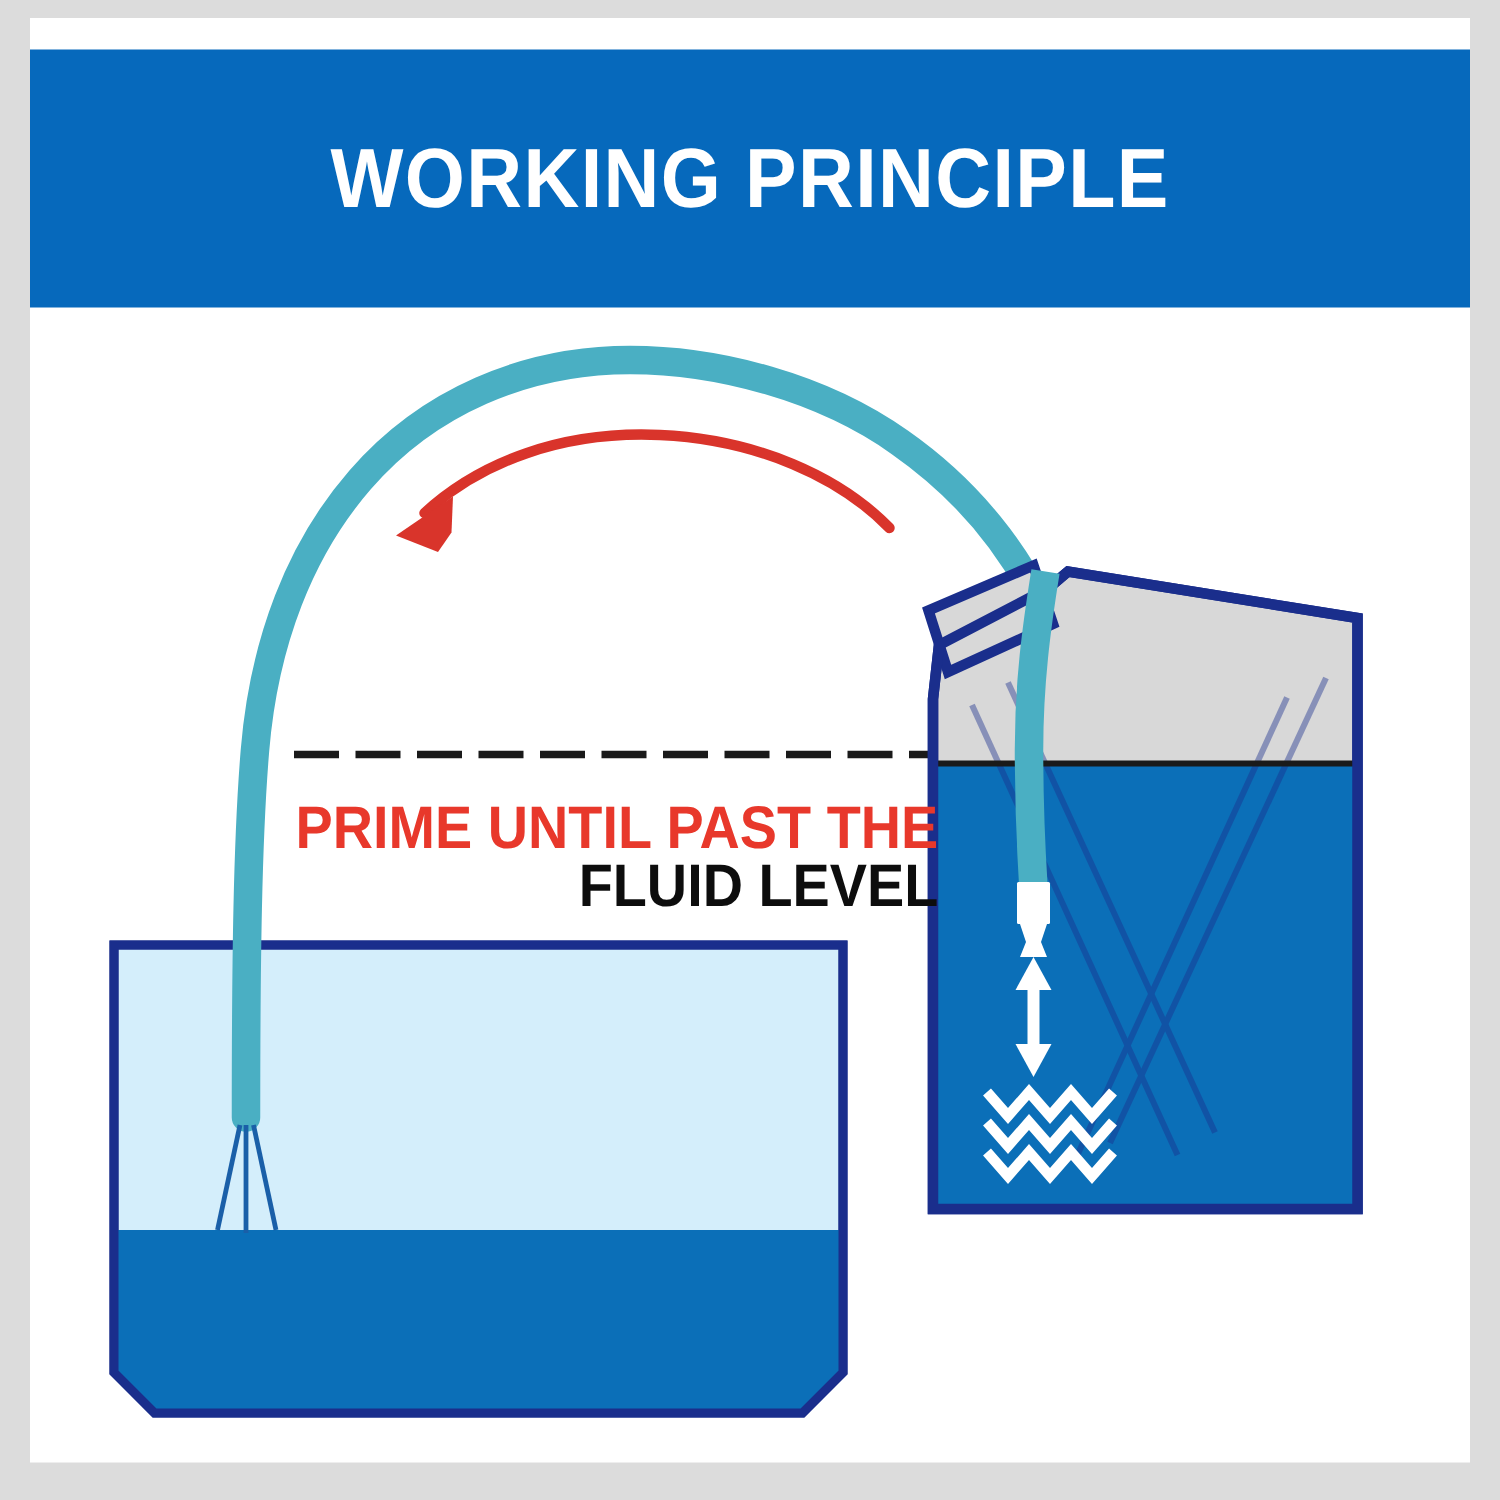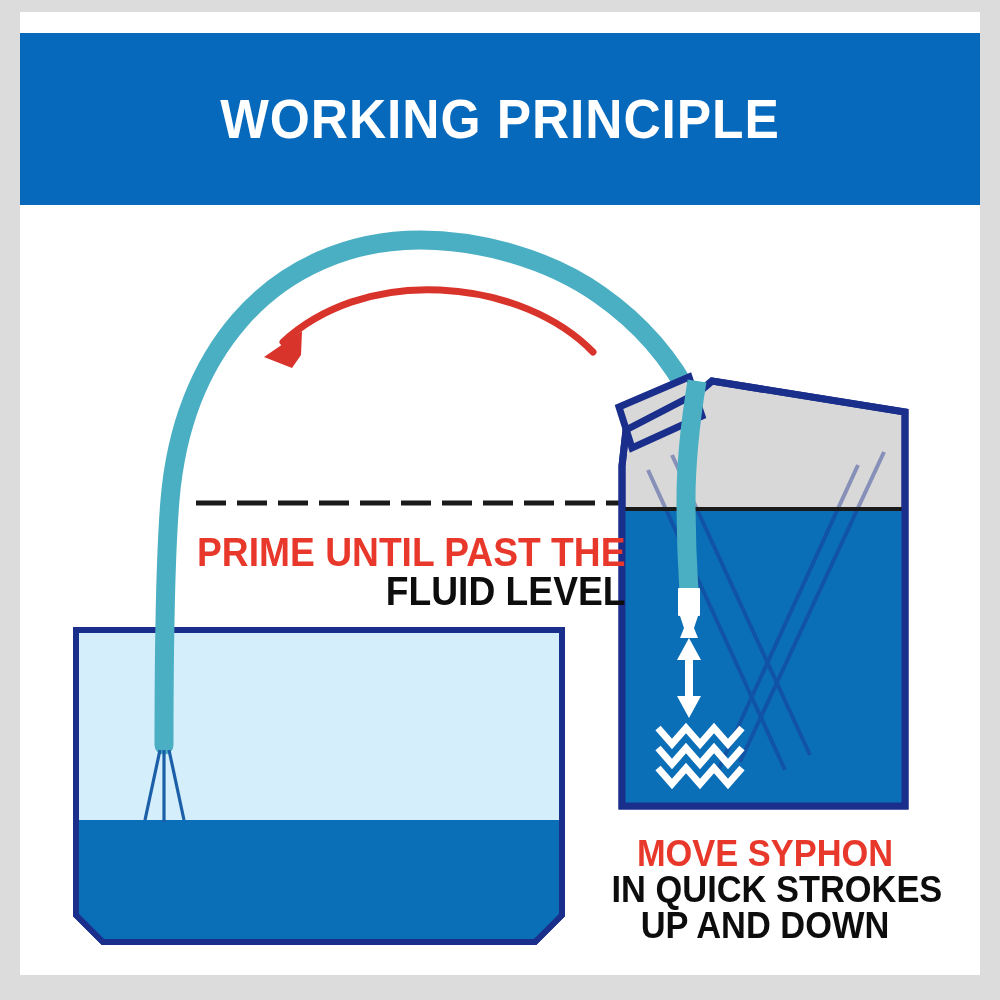--- a/index.html
+++ b/index.html
@@ -191,19 +191,14 @@
       <polyline points="658,748 672,764 686,748 700,764 714,748 728,764 742,748"></polyline>
       <polyline points="658,768 672,784 686,768 700,784 714,768 728,784 742,768"></polyline>
     </g>
   </svg>
 
   <div class="label-block" id="prime-label">
     <span class="lbl-line red">PRIME UNTIL PAST THE</span>
     <span class="lbl-line blk">FLUID LEVEL</span>
   </div>
 
-  <div class="label-block" id="move-label">
-    <span class="lbl-line red">MOVE SYPHON</span>
-    <span class="lbl-line blk">IN QUICK STROKES</span>
-    <span class="lbl-line blk">UP AND DOWN</span>
-  </div>
 
 </div>
 
 </body></html>

